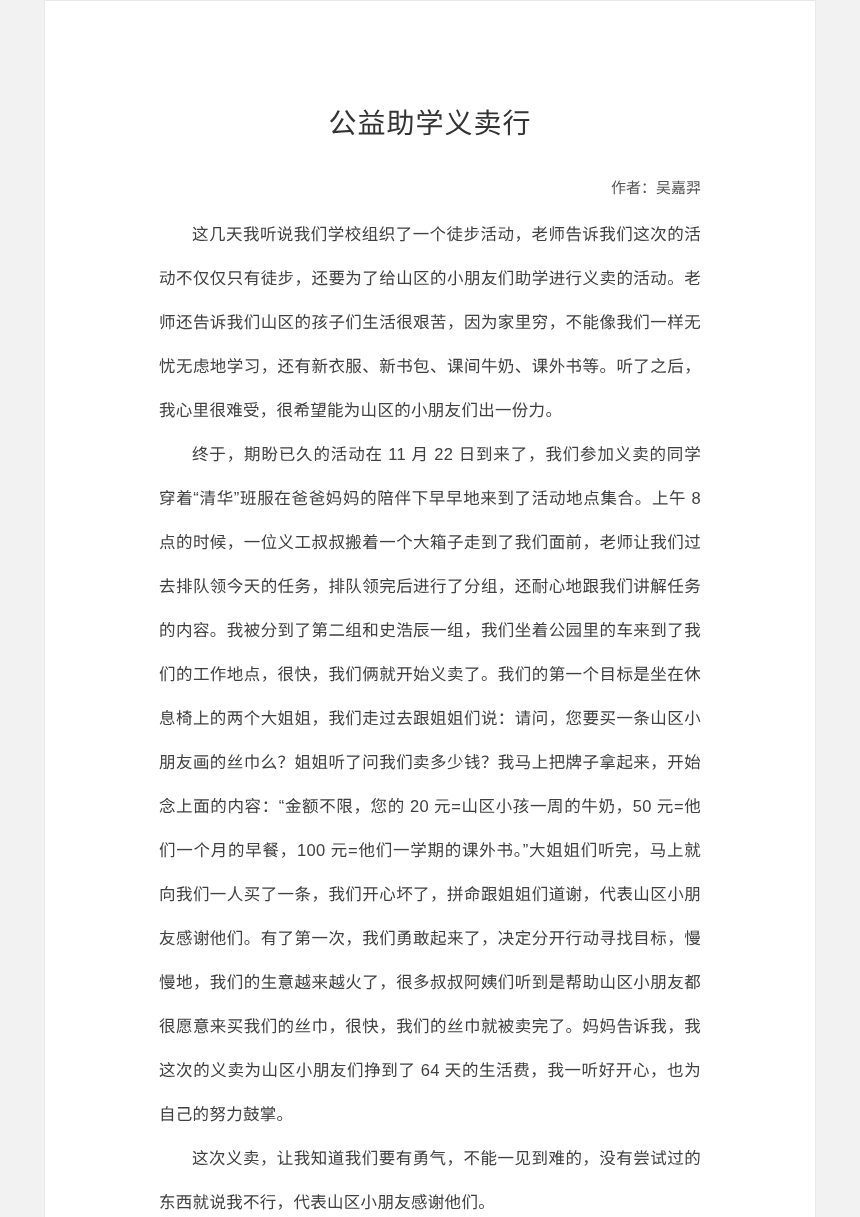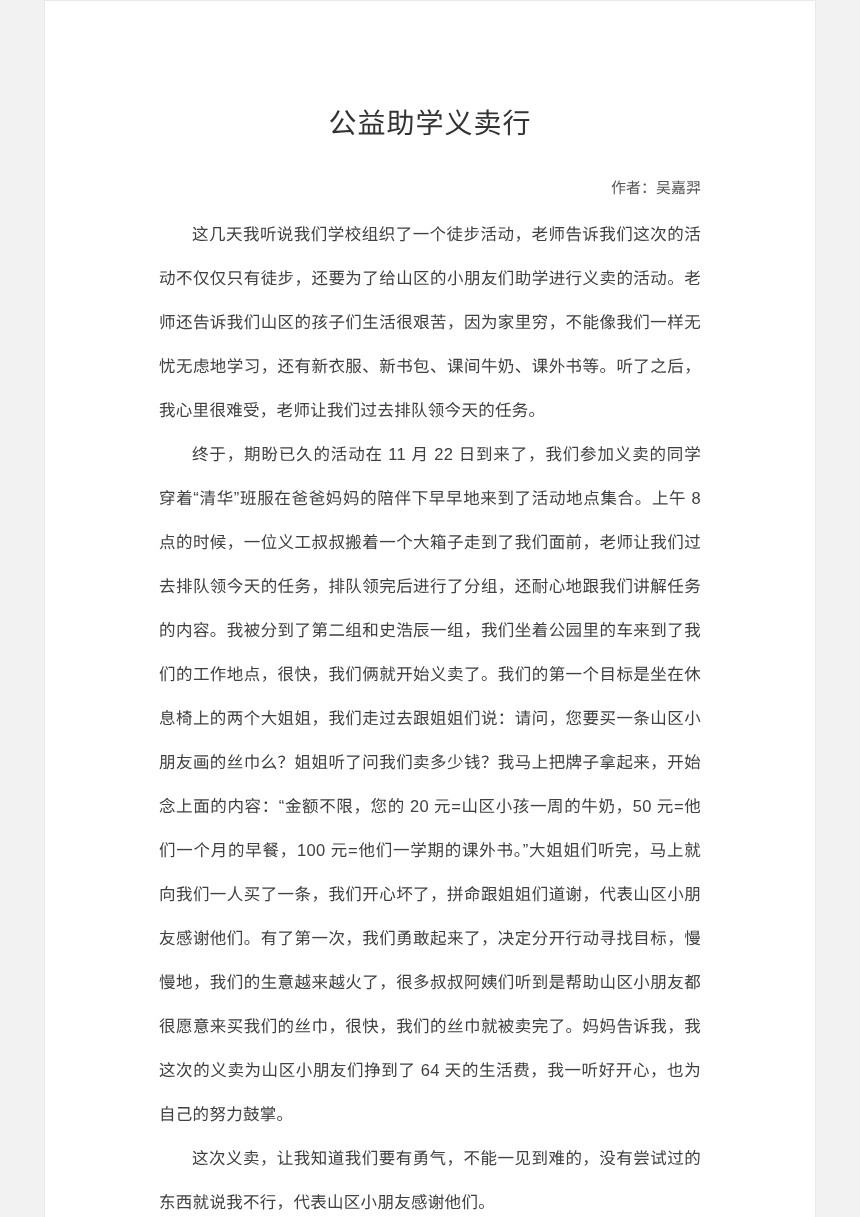--- a/index.html
+++ b/index.html
@@ -43,17 +43,17 @@
     letter-spacing: 0.3px;
   }
 </style>
 </head>
 <body>
 
 <div class="page">
   <h1 class="doc-title">公益助学义卖行</h1>
   <div class="doc-author">作者：吴嘉羿</div>
   <div class="doc-body">
-    <p>这几天我听说我们学校组织了一个徒步活动，老师告诉我们这次的活动不仅仅只有徒步，还要为了给山区的小朋友们助学进行义卖的活动。老师还告诉我们山区的孩子们生活很艰苦，因为家里穷，不能像我们一样无忧无虑地学习，还有新衣服、新书包、课间牛奶、课外书等。听了之后，我心里很难受，老师让我们过去排队领今天的任务。</p>
+    <p>这几天我听说我们学校组织了一个徒步活动，老师告诉我们这次的活动不仅仅只有徒步，还要为了给山区的小朋友们助学进行义卖的活动。老师还告诉我们山区的孩子们生活很艰苦，因为家里穷，不能像我们一样无忧无虑地学习，还有新衣服、新书包、课间牛奶、课外书等。听了之后，我心里很难受，很希望能为山区的小朋友们出一份力。</p>
     <p>终于，期盼已久的活动在 11 月 22 日到来了，我们参加义卖的同学穿着“清华”班服在爸爸妈妈的陪伴下早早地来到了活动地点集合。上午 8 点的时候，一位义工叔叔搬着一个大箱子走到了我们面前，老师让我们过去排队领今天的任务，排队领完后进行了分组，还耐心地跟我们讲解任务的内容。我被分到了第二组和史浩辰一组，我们坐着公园里的车来到了我们的工作地点，很快，我们俩就开始义卖了。我们的第一个目标是坐在休息椅上的两个大姐姐，我们走过去跟姐姐们说：请问，您要买一条山区小朋友画的丝巾么？姐姐听了问我们卖多少钱？我马上把牌子拿起来，开始念上面的内容：“金额不限，您的 20 元=山区小孩一周的牛奶，50 元=他们一个月的早餐，100 元=他们一学期的课外书。”大姐姐们听完，马上就向我们一人买了一条，我们开心坏了，拼命跟姐姐们道谢，代表山区小朋友感谢他们。有了第一次，我们勇敢起来了，决定分开行动寻找目标，慢慢地，我们的生意越来越火了，很多叔叔阿姨们听到是帮助山区小朋友都很愿意来买我们的丝巾，很快，我们的丝巾就被卖完了。妈妈告诉我，我这次的义卖为山区小朋友们挣到了 64 天的生活费，我一听好开心，也为自己的努力鼓掌。</p>
     <p>这次义卖，让我知道我们要有勇气，不能一见到难的，没有尝试过的东西就说我不行，代表山区小朋友感谢他们。</p>
   </div>
 </div>
 
 </body></html>

